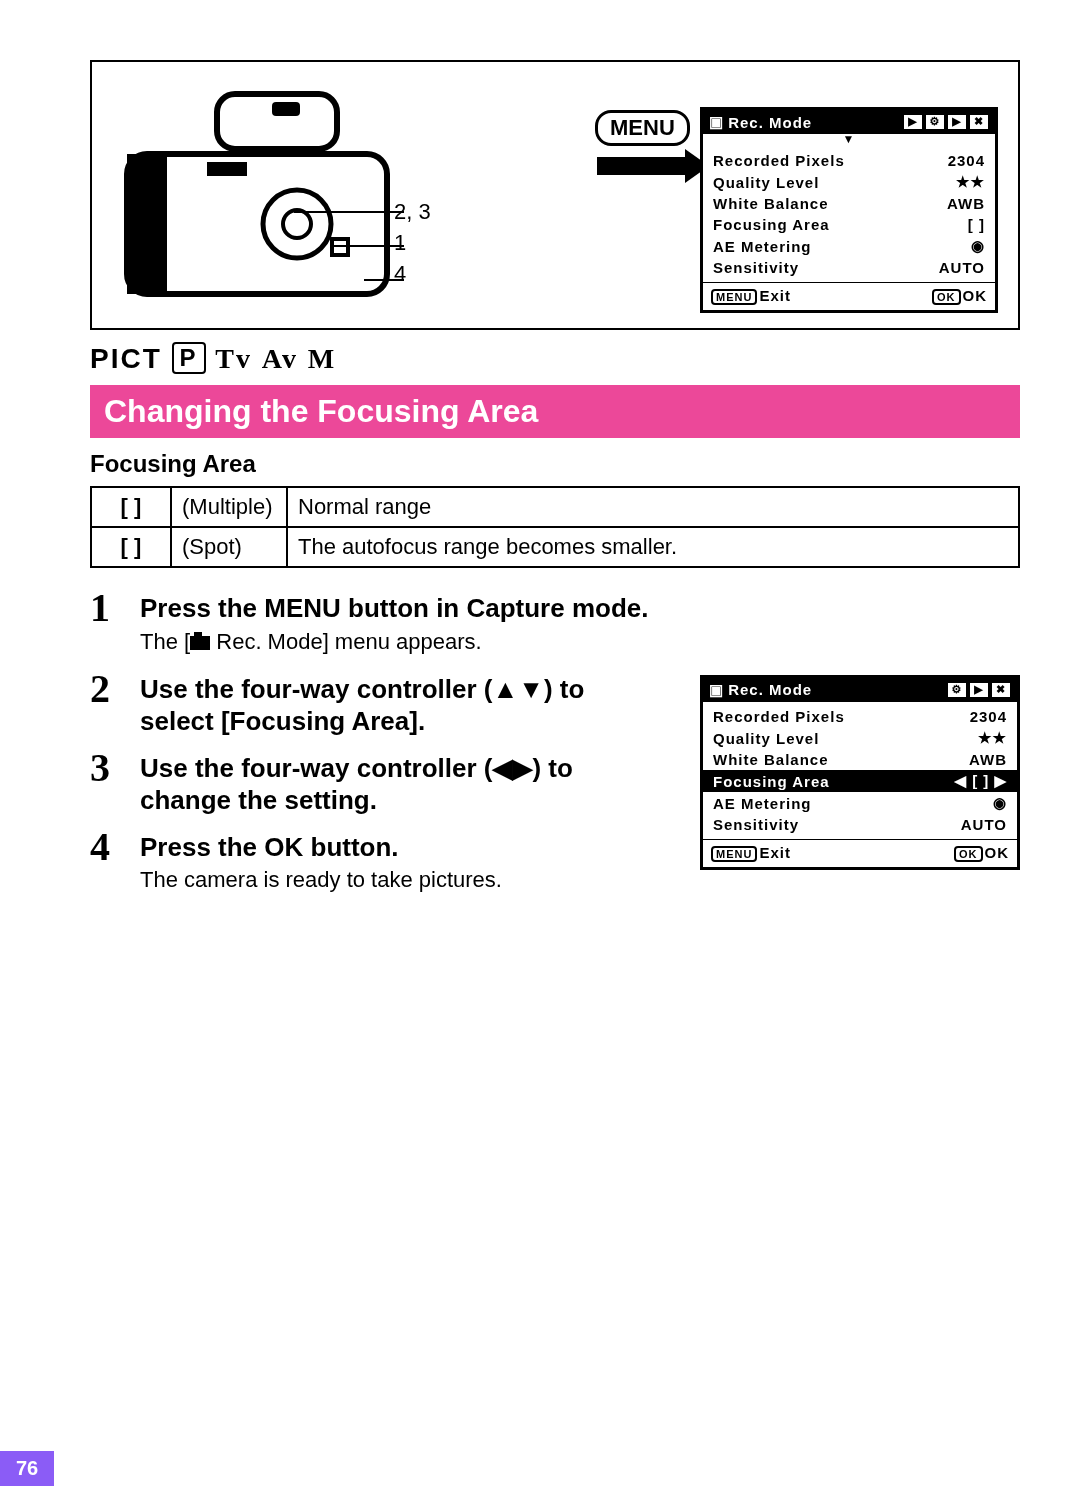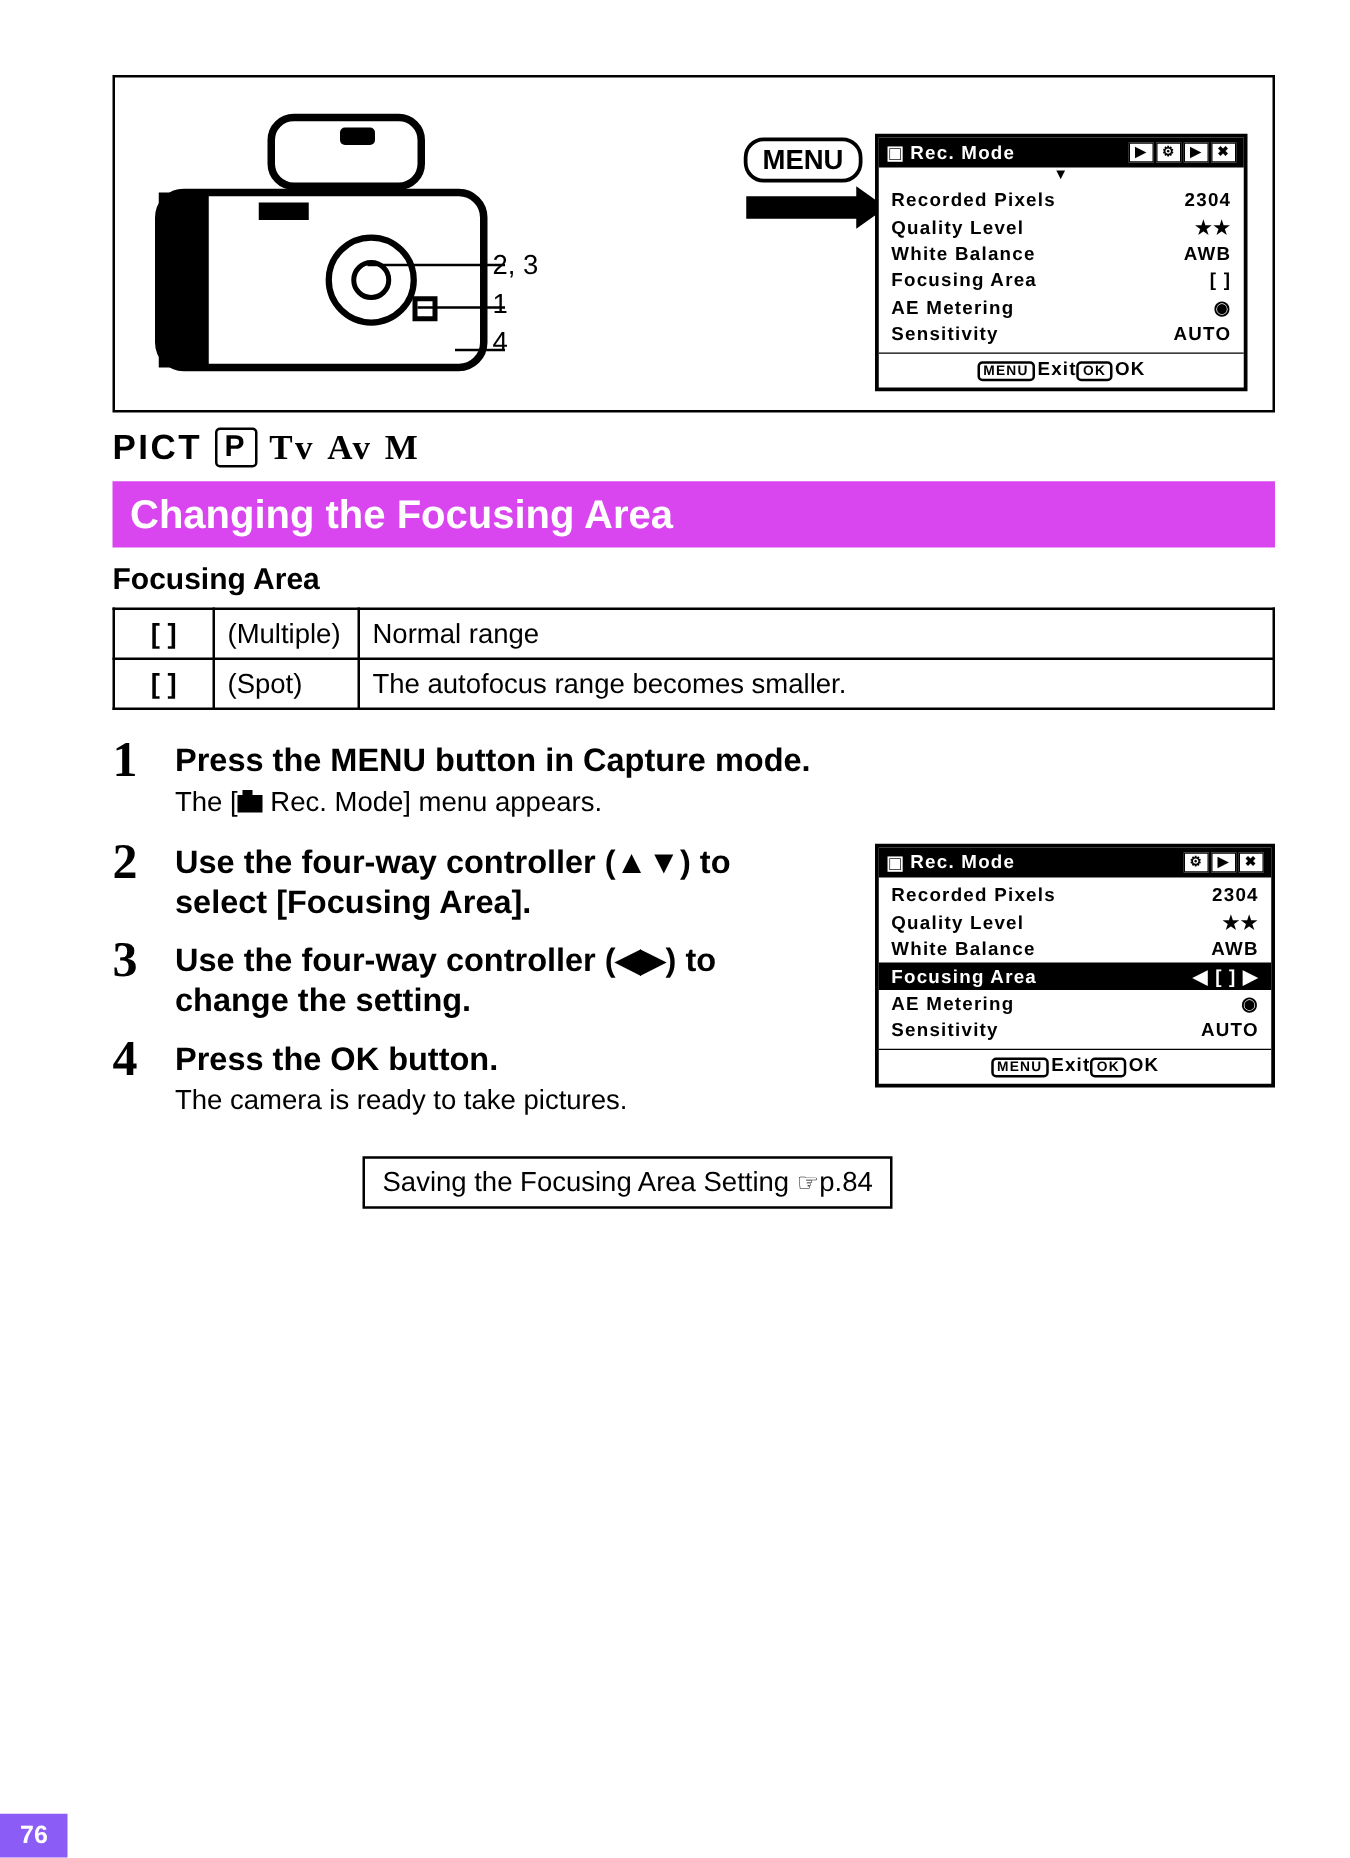--- a/index.html
+++ b/index.html
@@ -85,21 +85,21 @@
   .ms-header .tab {
     width: 20px; height: 16px;
     background: #fff; color: #000;
     font-size: 11px; text-align: center;
     border: 1px solid #000;
   }
   .ms-body { padding: 4px 10px; }
   .ms-row { display: flex; justify-content: space-between; padding: 2px 0; font-weight: bold; align-items: flex-end; }
   .ms-row.sel { background: #000; color: #fff; margin: 0 -10px; padding: 2px 10px; }
   .ms-footer {
-    display: flex; justify-content: center;
+    display: flex; justify-content: space-between;
     padding: 4px 8px 6px;
     font-weight: bold;
     border-top: 1px solid #000;
   }
   .ms-footer .fbtn { border: 2px solid #000; border-radius: 4px; font-size: 11px; padding: 0 3px; margin-right: 2px; }
   .arrow-v {
     text-align: center; font-size: 12px; margin-top: -2px;
   }
 
   
@@ -115,21 +115,21 @@
     border: 2px solid #000;
     border-radius: 4px;
     padding: 0 6px;
     font-size: 24px;
     vertical-align: 2px;
   }
   .mode-row .tv, .mode-row .av, .mode-row .m { font-family: "Times New Roman", serif; }
 
   
   .sect-bar {
-    background: #d946ef;
+    background: #ec4899;
     color: #fff;
     font-size: 32px;
     font-weight: bold;
     padding: 8px 14px;
     margin-bottom: 12px;
   }
   .body-p { font-size: 24px; margin: 0 0 14px; }
   .sub-h { font-size: 24px; font-weight: bold; margin: 6px 0 8px; }
   .page-num {
     position: absolute;
@@ -367,19 +367,16 @@
 
     <div class="step">
       <div class="step-num">4</div>
       <div class="step-body">
         <div class="step-title">Press the OK button.</div>
         <p class="step-desc">The camera is ready to take pictures.</p>
       </div>
     </div>
   </div>
 
-  <div class="ref-box">
-    <span>Saving the Focusing Area Setting </span><span class="hand">☞</span><span>p.84</span>
-  </div>
 
 </div>
 
 <div class="page-num">76</div>
 
 </body></html>

